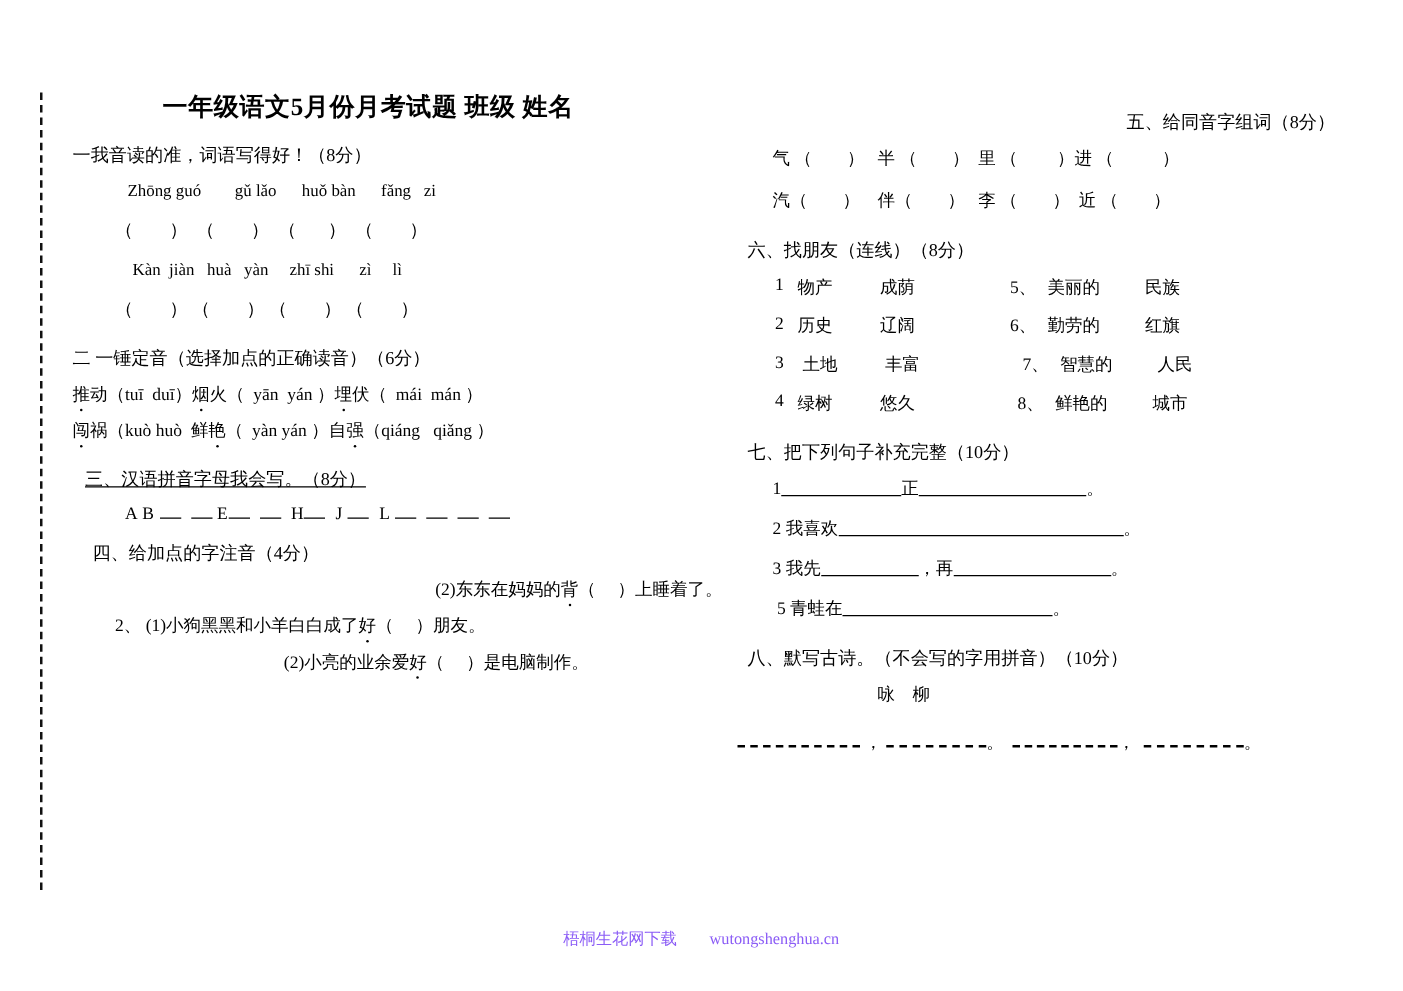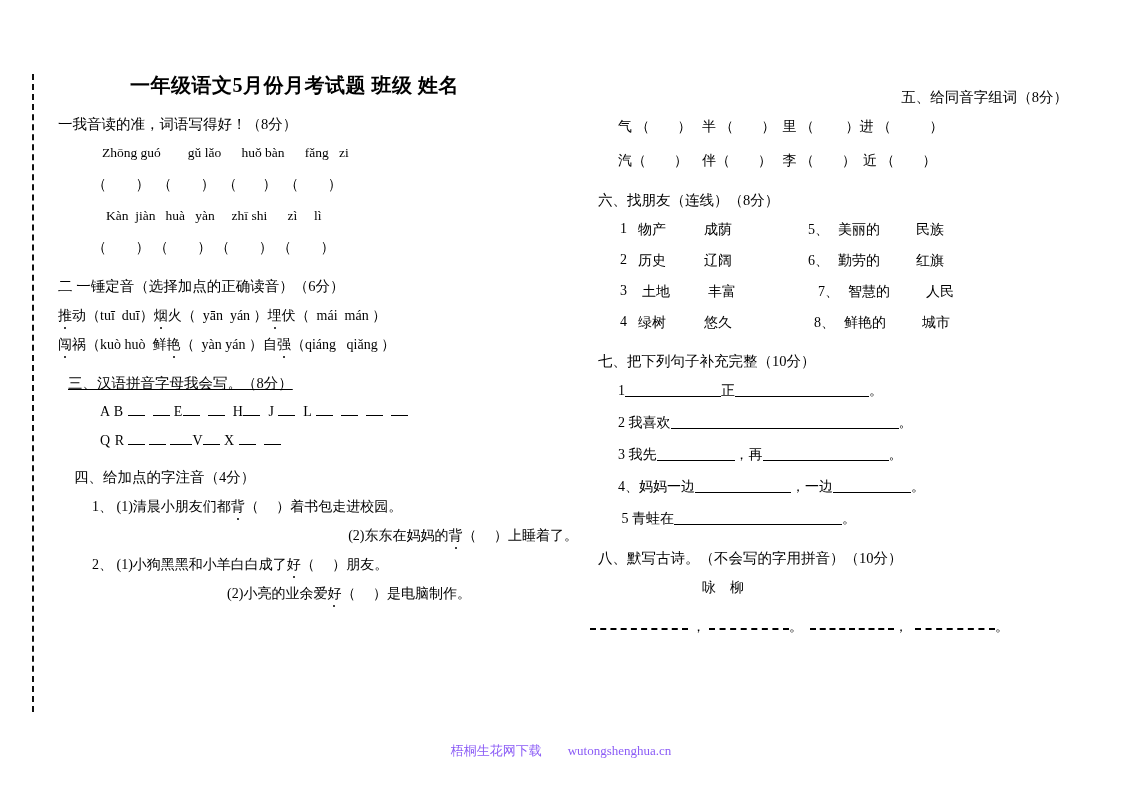--- a/index.html
+++ b/index.html
@@ -166,25 +166,23 @@
     <div class="brackets" style="margin-left:34px;">（        ）  （        ）  （       ）  （        ）</div>
     <div class="pinyin" style="margin-left:48px;">Kàn  jiàn   huà   yàn     zhī shi      zì     lì</div>
     <div class="brackets" style="margin-left:34px; margin-bottom:20px;">（        ） （        ） （        ） （        ）</div>
 
     <div class="sec-head">二 一锤定音（选择加点的正确读音）（6分）</div>
     <div class="line"><span class="dotchar">推</span><span>动（tuī  duī）</span><span class="dotchar">烟</span><span>火（  yān  yán ）</span><span class="dotchar">埋</span><span>伏（  mái  mán ）</span></div>
     <div class="line" style="margin-bottom:20px;"><span class="dotchar">闯</span><span>祸（kuò huò  </span><span>鲜</span><span class="dotchar">艳</span><span>（  yàn yán ）自</span><span class="dotchar">强</span><span>（qiáng   qiǎng ）</span></div>
 
     <div class="sec-head indent1">三、汉语拼音字母我会写。（8分）</div>
     <div class="alpha" style="margin-left:42px;"><span>A</span> <span>B</span> <span class="u"></span>  <span class="u"></span> <span>E</span><span class="u"></span>  <span class="u"></span>  <span>H</span><span class="u"></span>  <span>J</span> <span class="u"></span>  <span>L</span> <span class="u"></span>  <span class="u"></span>  <span class="u"></span>  <span class="u"></span></div>
-    <div class="alpha" style="margin-left:42px; margin-bottom:19px;"><span>Q</span> <span>R</span> <span class="u"></span> <span class="u"></span> <span class="u w2"></span><span>V</span><span class="u"></span> <span>X</span> <span class="u"></span>  <span class="u"></span></div>
 
     <div class="sec-head indent2">四、给加点的字注音（4分）</div>
 
-    <div class="line" style="margin-left:34px;"><span>1、</span> <span>(1)</span><span>清晨小朋友们都</span><span class="dotchar">背</span><span>（     ）着书包走进校园。</span></div>
 
     <div class="line" style="margin-left:97px;text-align:right;"><span>(2)</span><span>东东在妈妈的</span><span class="dotchar">背</span><span>（     ）上睡着了。</span></div>
 
     <div class="line" style="margin-left:34px;"><span>2、</span> <span>(1)</span><span>小狗黑黑和小羊白白成了</span><span class="dotchar">好</span><span>（     ）朋友。</span></div>
 
     <div class="line" style="margin-left:62px;text-align:center;"><span>(2)</span><span>小亮的业余爱</span><span class="dotchar">好</span><span>（     ）是电脑制作。</span></div>
 
   </div>
 
   <div class="col" id="col-right">
@@ -204,21 +202,20 @@
     <div class="match-row r-indent" style="margin-bottom:20px;"><span class="mi m-num">4</span><span class="mi m-left">绿树</span><span class="mi m-right">悠久</span><span class="mi m-num2" style="margin-left:6px;">8、</span><span class="mi m-left2">鲜艳的</span><span class="mi">城市</span></div>
 
     <div class="sec-head">七、把下列句子补充完整（10分）</div>
 
     <div class="line" style="margin-left:20px; margin-bottom:14px;"><span>1</span><span class="blank" style="width:96px;"></span><span>正</span><span class="blank" style="width:134px;"></span><span>。</span></div>
 
     <div class="line" style="margin-left:20px; margin-bottom:14px;"><span>2 我喜欢</span><span class="blank" style="width:228px;"></span><span>。</span></div>
 
     <div class="line" style="margin-left:20px; margin-bottom:14px;"><span>3 我先</span><span class="blank" style="width:78px;"></span><span>，再</span><span class="blank" style="width:126px;"></span><span>。</span></div>
 
-    <div class="line" style="margin-left:20px; margin-bottom:14px;"><span>4、妈妈一边</span><span class="blank" style="width:96px;"></span><span>，一边</span><span class="blank" style="width:78px;"></span><span>。</span></div>
 
     <div class="line" style="margin-left:20px; margin-bottom:21px;"><span> 5 青蛙在</span><span class="blank" style="width:168px;"></span><span>。</span></div>
 
     <div class="sec-head">八、默写古诗。（不会写的字用拼音）（10分）</div>
     <div class="line" style="margin-left:104px; margin-bottom:20px;">咏　柳</div>
     <div class="line" style="margin-left:-8px;"><span class="dashblank" style="width:98px;"></span> <span>，</span> <span class="dashblank" style="width:80px;"></span><span>。</span>  <span class="dashblank" style="width:84px;"></span><span>，</span>  <span class="dashblank" style="width:80px;"></span><span>。</span></div>
 
   </div>
 
   <div id="footer"><span>梧桐生花网下载</span><span class="site">wutongshenghua.cn</span></div>

